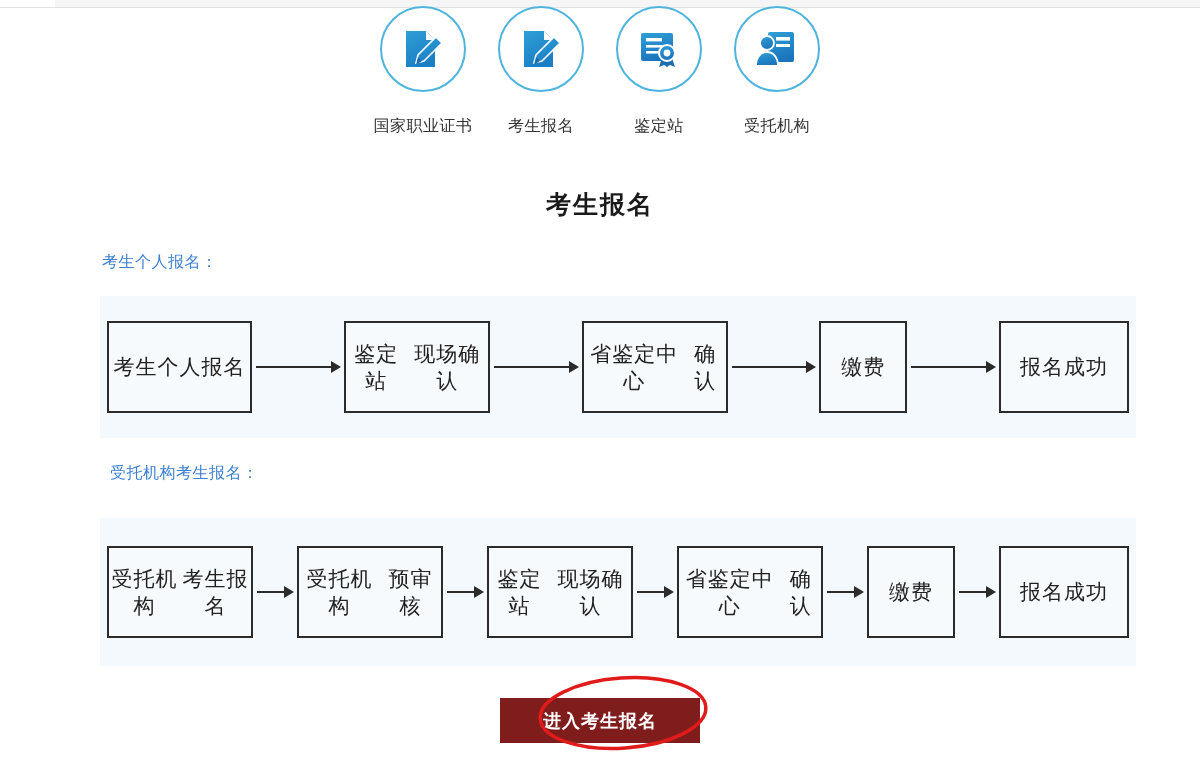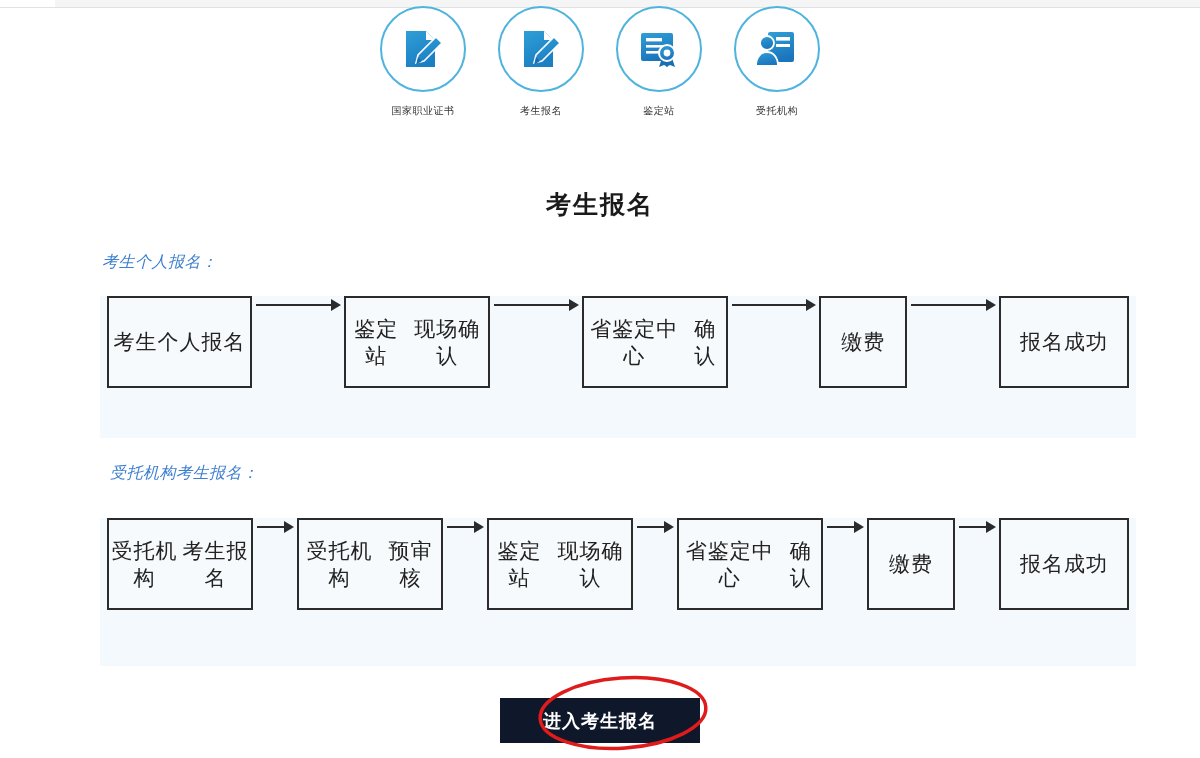--- a/index.html
+++ b/index.html
@@ -57,22 +57,22 @@
     border-radius: 50%;
     border: 2px solid #4fb4dd;
     box-sizing: border-box;
     display: flex;
     align-items: center;
     justify-content: center;
     background: #ffffff;
   }
   .nav-circle svg { display: block; }
   .nav-label {
-    margin-top: 12px;
-    font-size: 10px;
+    margin-top: 24px;
+    font-size: 16px;
     color: #333333;
     white-space: nowrap;
     letter-spacing: 0.5px;
   }
 
   
   .page-title {
     position: absolute;
     top: 188px;
     left: 0;
@@ -84,31 +84,31 @@
     letter-spacing: 2px;
   }
 
   
   .section-label {
     position: absolute;
     left: 102px;
     font-size: 16px;
     color: #3d7fd0;
     letter-spacing: 0.5px;
-    font-style: italic;
   }
   .label-1 { top: 252px; }
   .label-2 { top: 463px; margin-left: 8px; }
 
   .flow-band {
     position: absolute;
     left: 100px;
     width: 1036px;
     background: #f4f9fd;
     display: flex;
+    align-items: center;
     box-sizing: border-box;
   }
   .band-1 { top: 296px; height: 142px; padding: 0 7px; }
   .band-2 { top: 518px; height: 148px; padding: 0 7px; }
 
   .flow-box {
     border: 2px solid #2b2b2b;
     background: #f7fafd;
     box-sizing: border-box;
     display: flex;
@@ -173,21 +173,21 @@
     position: absolute;
     top: 698px;
     left: 0;
     right: 0;
     display: flex;
     justify-content: center;
   }
   .cta-button {
     width: 200px;
     height: 45px;
-    background: #0f172a;
+    background: #7f1d1d;
     color: #ffffff;
     border: none;
     font-size: 18px;
     font-weight: bold;
     font-family: "Liberation Sans", "DejaVu Sans", sans-serif;
     letter-spacing: 1px;
     cursor: pointer;
   }
 
   

